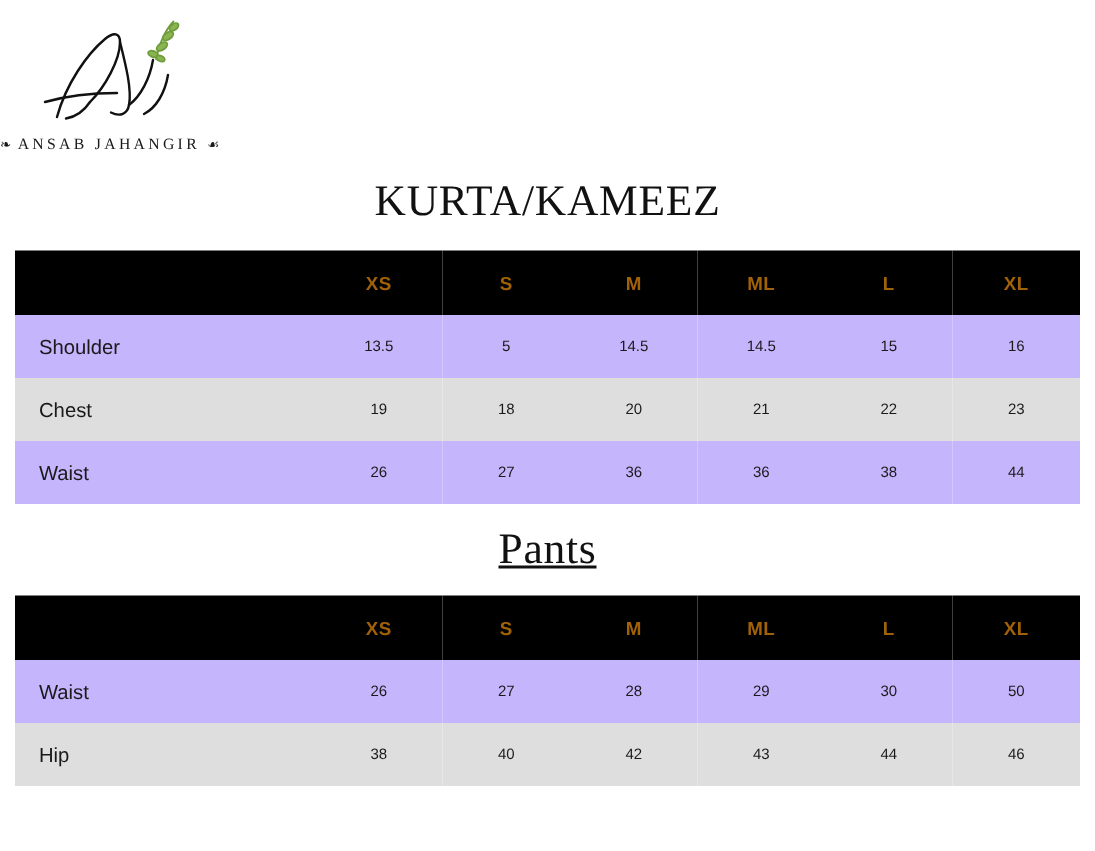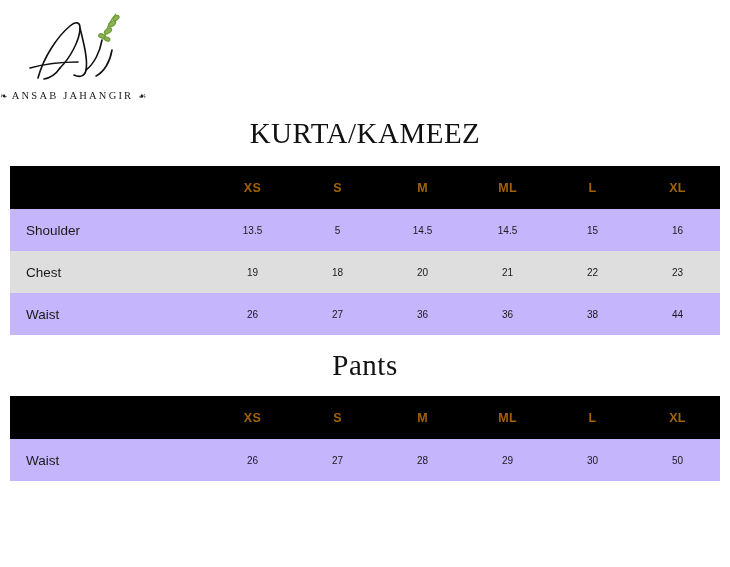--- a/index.html
+++ b/index.html
@@ -56,20 +56,21 @@
   }
   .section-title.kurta {
     font-size: 29px;
     letter-spacing: 0.5px;
     margin: 16px 0 16px 0;
   }
   .section-title.pants {
     font-size: 29px;
     letter-spacing: 0.5px;
     margin: 14px 0 14px 0;
+    text-decoration: underline;
   }
 
   
   table.size-table {
     width: 710px;
     margin: 0 10px;
     border-collapse: collapse;
     table-layout: fixed;
   }
   table.size-table thead th {
@@ -224,16 +225,25 @@
     <tbody>
       <tr class="plain">
         <td class="row-label">Waist</td>
         <td>26</td>
         <td>27</td>
         <td>28</td>
         <td>29</td>
         <td>30</td>
         <td>50</td>
       </tr>
+      <tr class="shaded">
+        <td class="row-label">Hip</td>
+        <td>38</td>
+        <td>40</td>
+        <td>42</td>
+        <td>43</td>
+        <td>44</td>
+        <td>46</td>
+      </tr>
     </tbody>
   </table>
 
 </div>
 
 </body></html>

